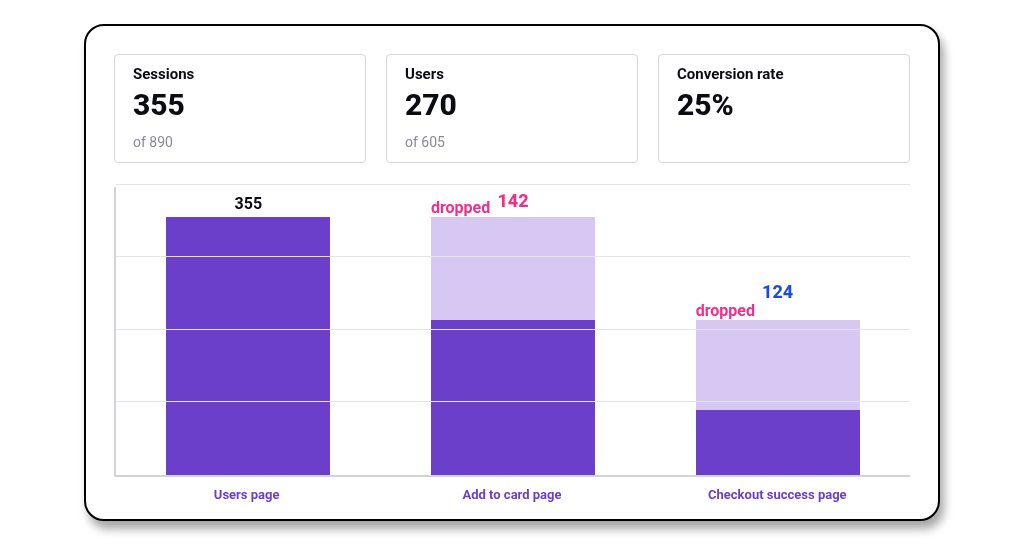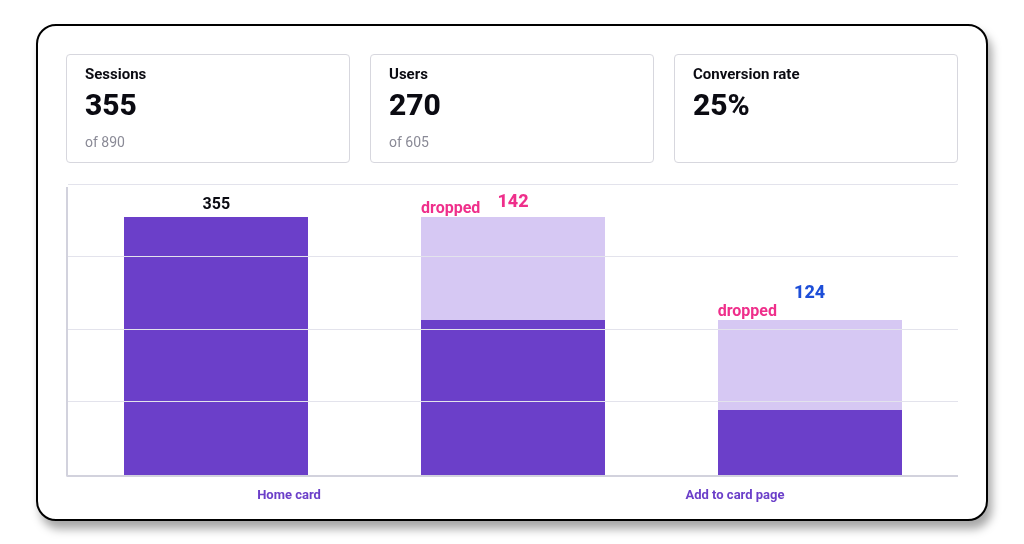--- a/index.html
+++ b/index.html
@@ -1,21 +1,21 @@
 <!DOCTYPE html>
 <html><head>
 <meta charset="utf-8">
 <style>
   * { box-sizing: border-box; margin: 0; padding: 0; }
   html, body { width: 1024px; height: 544px; font-family: -apple-system, BlinkMacSystemFont, "Segoe UI", Roboto, Arial, sans-serif; }
   body { display: flex; align-items: center; justify-content: center; background: #fff; }
 
   .panel {
     position: relative;
-    width: 952px;
+    width: 856px;
     height: 497px;
     background: #fff;
     border: 2px solid #000;
     border-radius: 20px;
     box-shadow: 4px 8px 10px rgba(0,0,0,.35);
     padding: 28px 28px 18px 28px;
   }
 
   
   .cards {
@@ -158,17 +158,18 @@
           </div>
         </div>
       </div>
   <div class="gridline" style="bottom: 72.5px;"></div>
       <div class="gridline" style="bottom: 145px;"></div>
       <div class="gridline" style="bottom: 217.5px;"></div>
       <div class="gridline" style="bottom: 290px;"></div>
     </div>
 
   <div class="xlabels" id="xlabels">
-      <div class="xlabel">Home card</div>
+      <div class="xlabel">Users page</div>
       <div class="xlabel">Add to card page</div>
+      <div class="xlabel">Checkout success page</div>
     </div>
 
 </div>
 
 </body></html>

